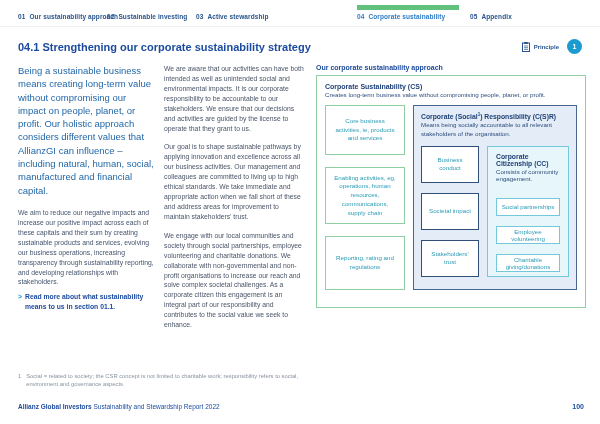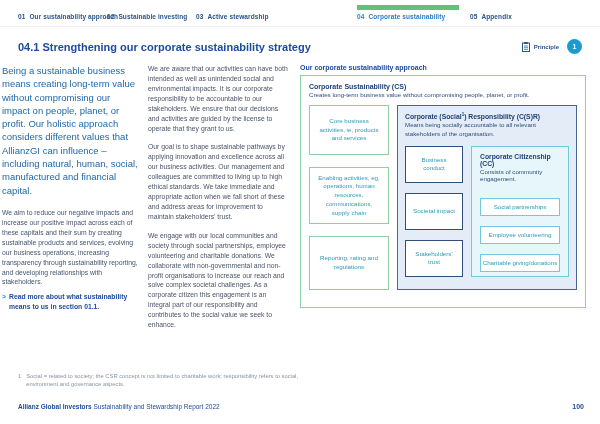--- a/index.html
+++ b/index.html
@@ -24,21 +24,21 @@
     padding:12px 18px 0 18px; }
   .page-title { font-size:11px; font-weight:bold; color:#1b4a9e; }
   .principle { display:flex; align-items:center; gap:4px; }
   .principle-icon { width:8px; height:10px; display:inline-block; }
   .principle-label { font-size:6px; font-weight:bold; color:#27548d; }
   .principle-circle { width:15px; height:15px; border-radius:50%; background:#1b9bd0;
     color:#fff; font-size:7px; font-weight:bold; display:flex; align-items:center;
     justify-content:center; margin-left:4px; }
 
   
-  .content { display:flex; padding:10px 14px 0 2px; }
+  .content { display:flex; padding:10px 14px 0 18px; }
   .col-left { width:136px; }
   .intro { font-size:9.5px; line-height:1.4; color:#2368a8; }
   .left-body { margin-top:11px; font-size:6.8px; line-height:1.46; color:#44546e; }
   .left-link { margin-top:5px; display:flex; font-size:6.8px; line-height:1.4;
     font-weight:bold; color:#1b4a9e; cursor:pointer; }
   .left-link .chev { margin-right:3px; color:#1b9bd0; }
 
   .col-mid { width:142px; margin-left:10px; font-size:6.8px; line-height:1.46;
     color:#4a5568; }
   .col-mid p { margin-bottom:9px; }

